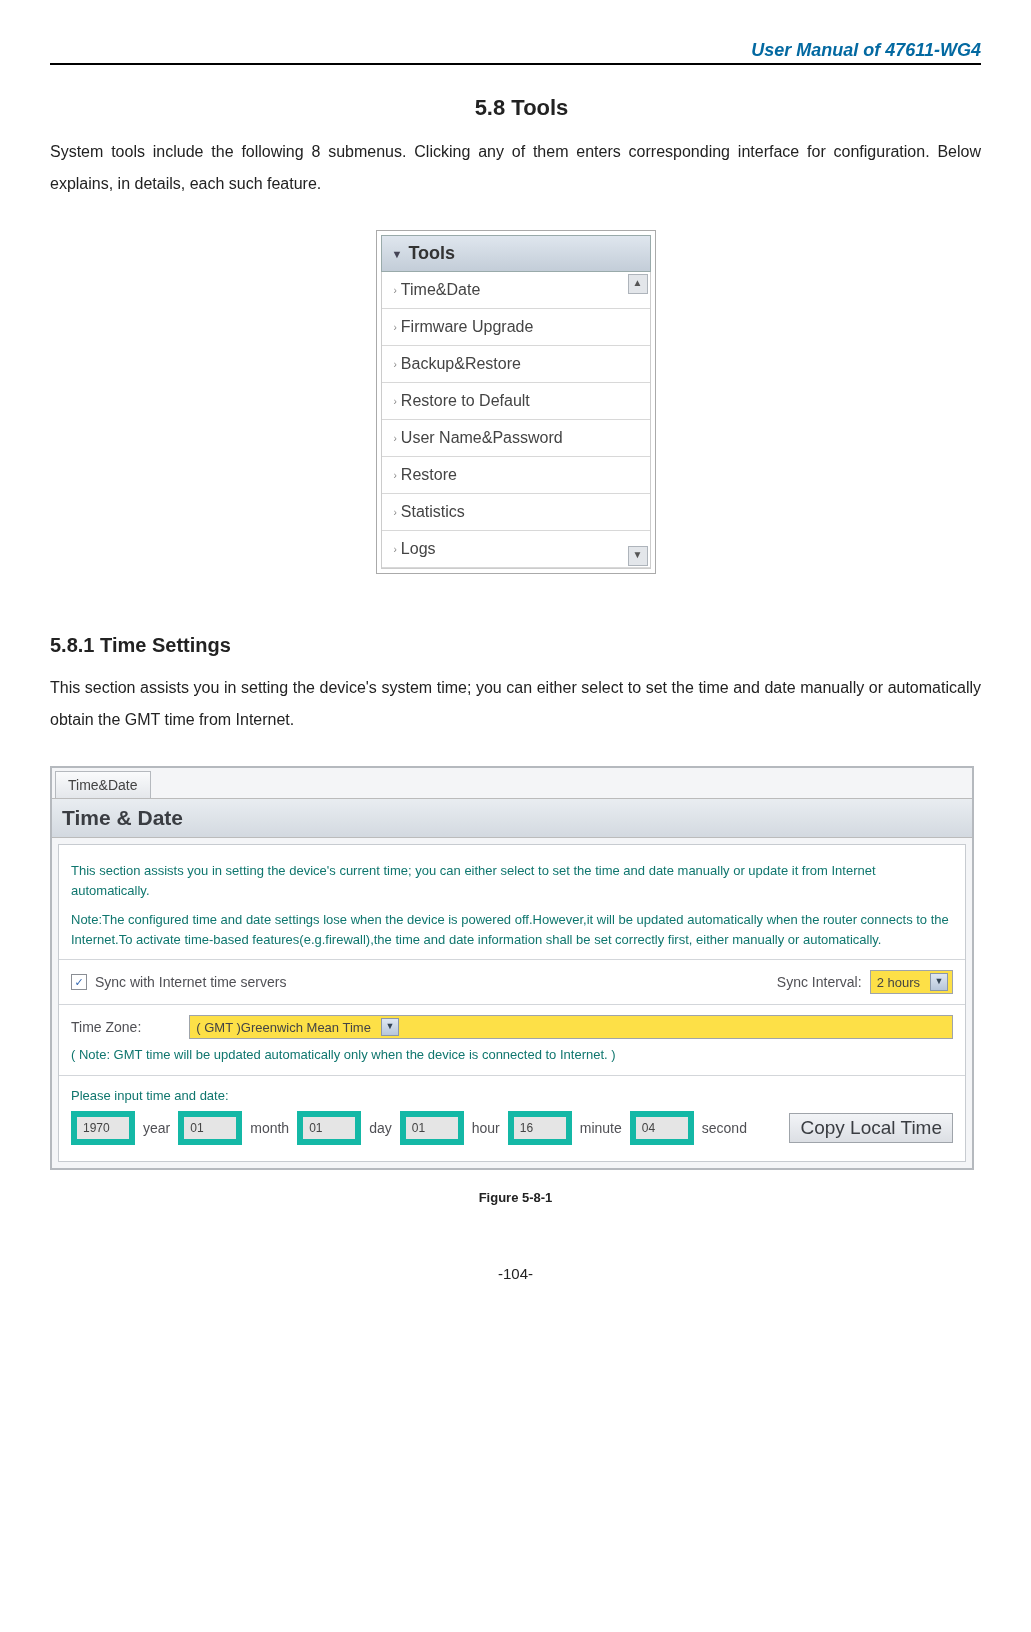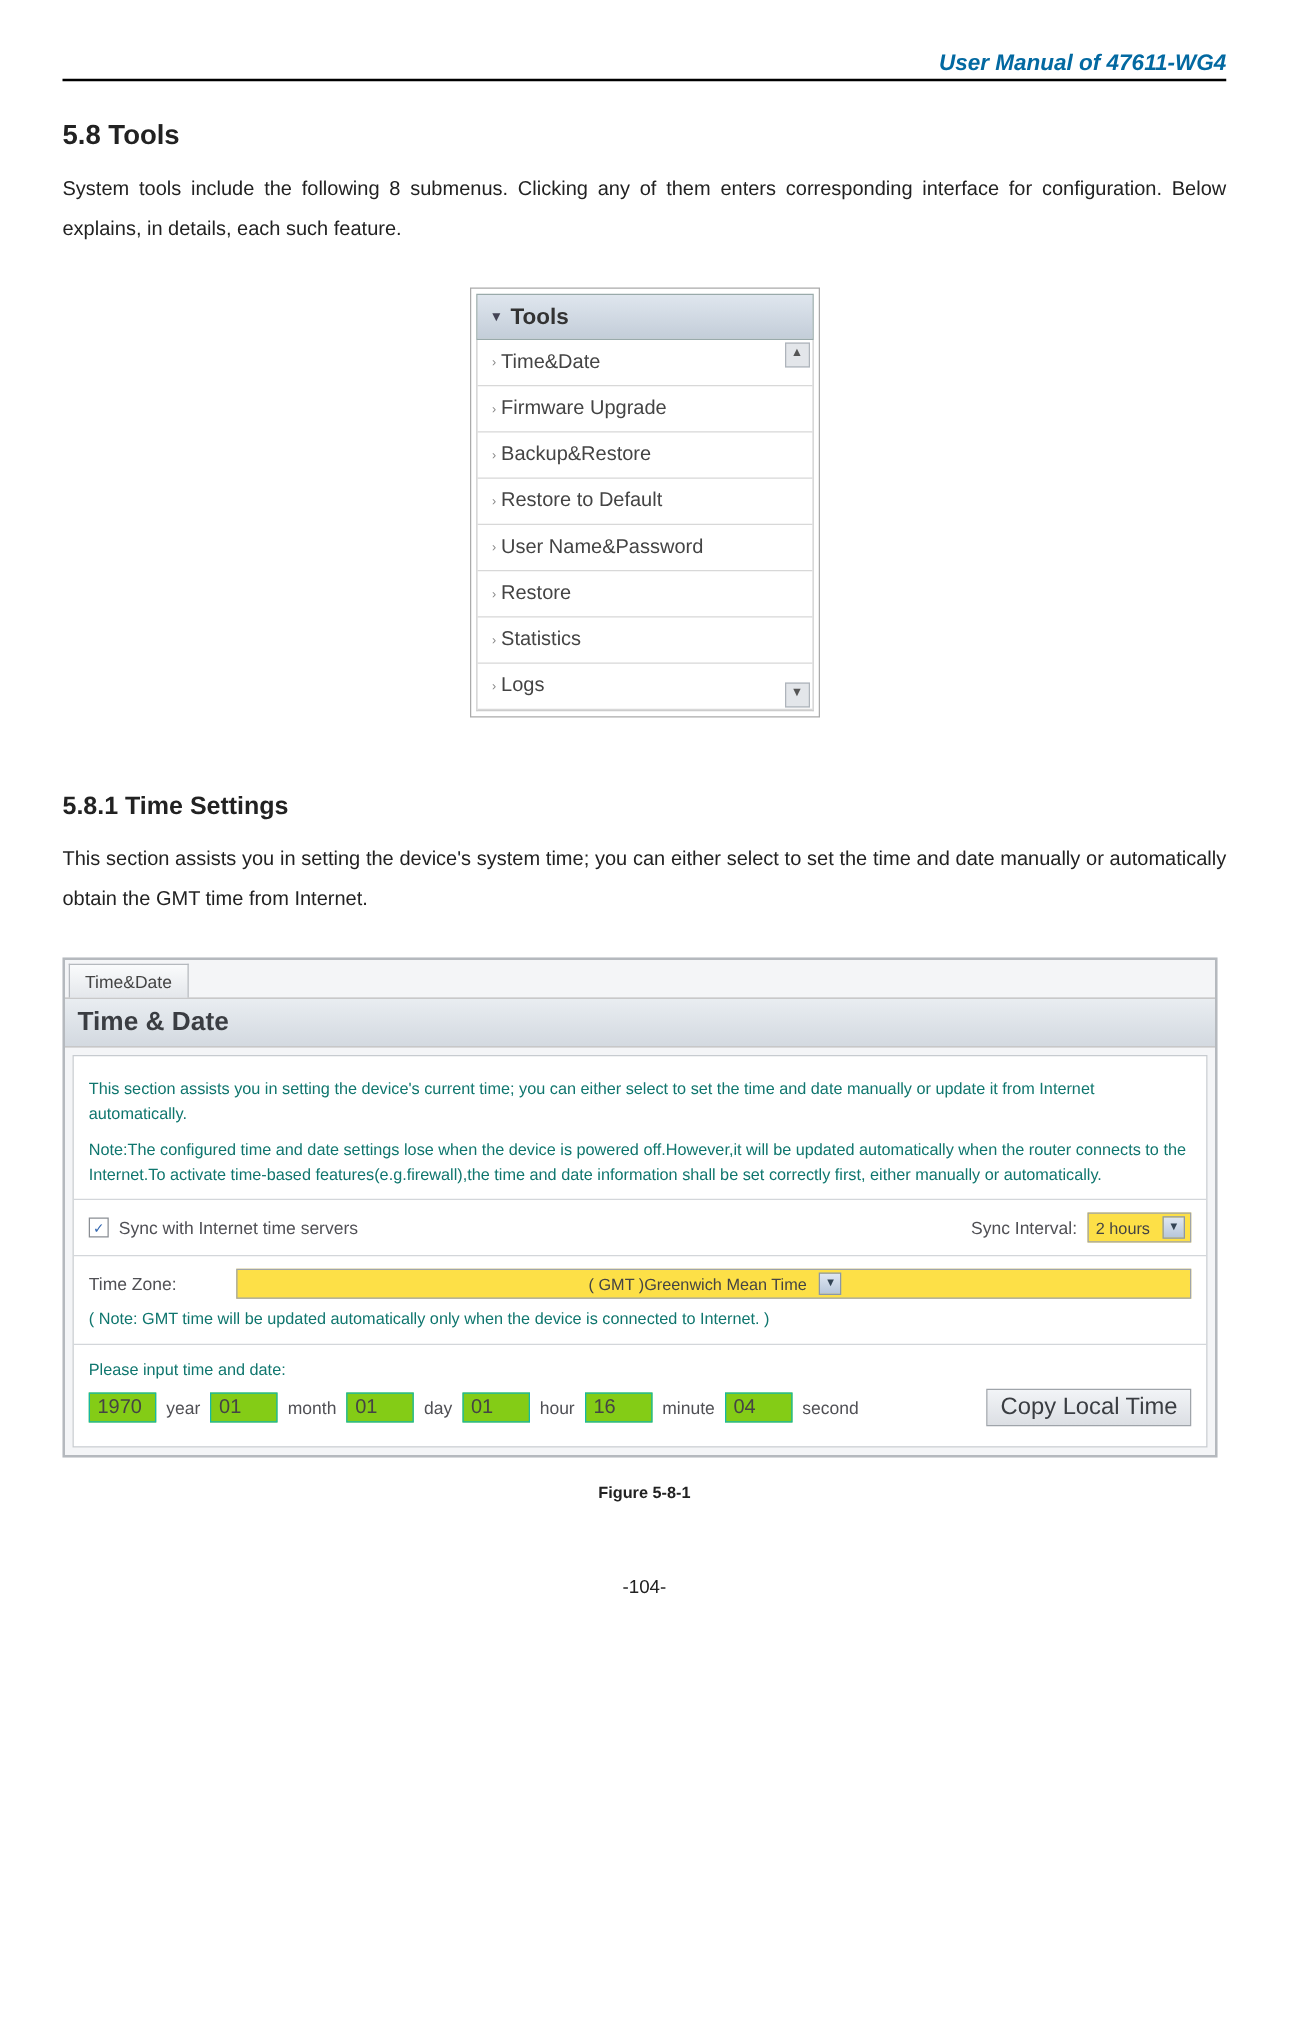--- a/index.html
+++ b/index.html
@@ -18,21 +18,22 @@
     font-size: 18px;
     margin-bottom: 2px;
   }
   .header-underline {
     border-top: 2px solid #000;
     margin-bottom: 30px;
   }
   h2.section {
     font-size: 22px;
     font-weight: bold;
-    margin: 20px 0 15px 0;
+    margin: 20px 0 15px 12px;
+    text-align: center;
   }
   h3.subsection {
     font-size: 20px;
     font-weight: bold;
     margin: 60px 0 15px 0;
   }
   p.body-text {
     font-size: 16px;
     line-height: 2;
     text-align: justify;
@@ -177,25 +178,25 @@
     width: 16px;
     height: 16px;
     background: linear-gradient(#dfe7f2,#b7c6da);
     border: 1px solid #8a97aa;
     font-size: 9px;
     text-align: center;
     line-height: 14px;
     color: #345;
   }
   .fake-input {
-    border: 1px solid #14b8a6;
-    background: #84cc16;
+    border: 6px solid #14b8a6;
+    background: #e5e5e5;
     height: 22px;
     padding: 0 6px;
-    font-size: 16px;
+    font-size: 12px;
     color: #444;
     display: inline-flex;
     align-items: center;
     min-width: 40px;
   }
   .fake-button {
     border: 1px solid #9fa4aa;
     background: linear-gradient(#f2f4f7,#dcdfe4);
     padding: 3px 10px;
     font-size: 19px;
@@ -284,21 +285,21 @@
         <span style="flex:1"></span>
         <span>Sync Interval:</span>
         <span class="fake-select">
           <span>2 hours</span>
           <span class="dd">▼</span>
         </span>
       </div>
       <div class="gap-between"></div>
       <div class="td-row">
         <span>Time Zone:</span>
-        <span class="fake-select" style="flex:1; justify-content:center;margin-left:40px;">
+        <span class="fake-select" style="flex:1; justify-content:flex-start;margin-left:40px;">
           <span>( GMT )Greenwich Mean Time</span>
           <span class="dd">▼</span>
         </span>
       </div>
       <div class="td-text">( Note: GMT time will be updated automatically only when the device is connected to Internet. )</div>
       <div class="gap-between"></div>
       <div class="td-text" style="margin-bottom:4px;">Please input time and date:</div>
       <div class="td-row">
         <span class="fake-input">1970</span>
         <span>year</span>

